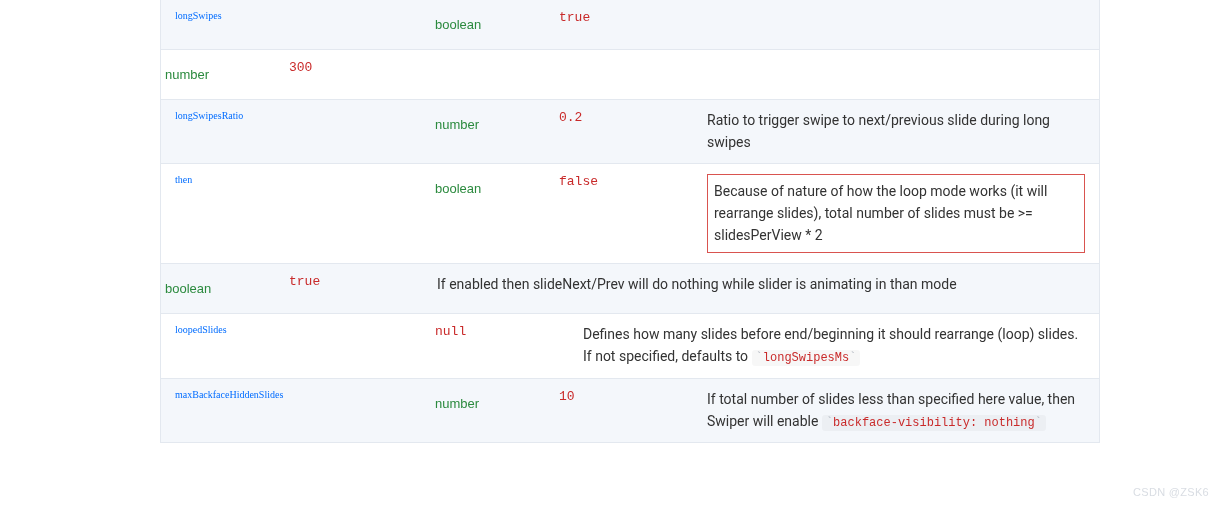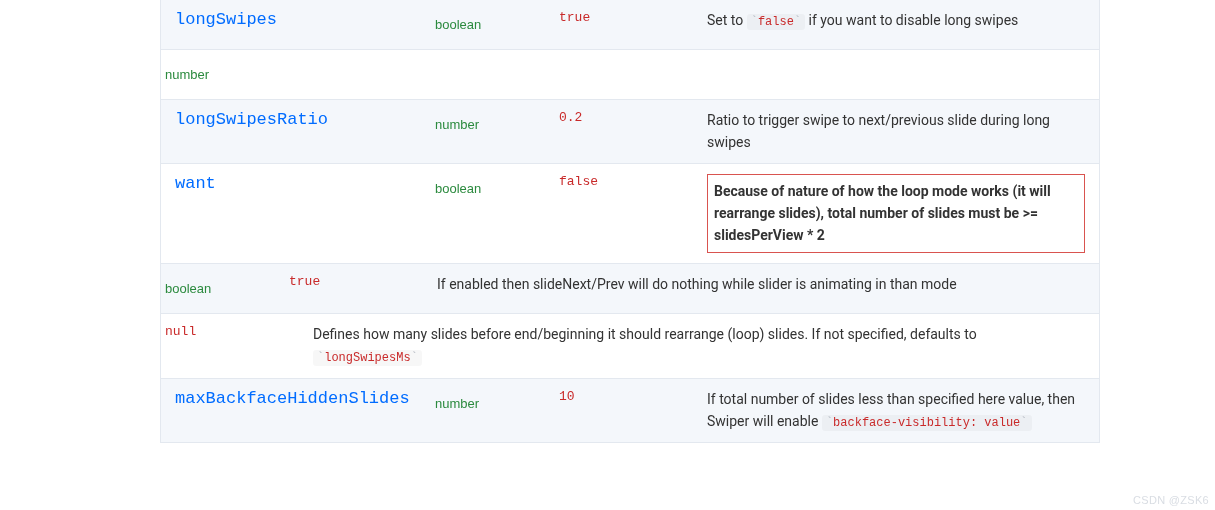--- a/index.html
+++ b/index.html
@@ -19,22 +19,22 @@
   }
   .row {
     display: flex;
     border-bottom: 1px solid #e3e8ef;
   }
   .row:nth-child(odd) { background: #f4f7fb; }
   .row:nth-child(even) { background: #ffffff; }
   .col-name {
     width: 270px;
     padding: 10px 14px;
-    font-family: Liberation Mono, monospace;
-    font-size: 17px;
+    font-family: Liberation Serif, serif;
+    font-size: 10px;
     color: #006cff;
   }
   .col-name span { cursor: pointer; }
   .col-type {
     width: 124px;
     padding: 17px 4px;
     font-family: Liberation Sans, sans-serif;
     font-size: 13px;
     color: #2b8a3e;
   }
@@ -63,78 +63,76 @@
     border-radius: 3px;
   }
   .code-inline::before, .code-inline::after {
     content: "`";
     color: #b0b6bf;
   }
   .highlight-box {
     border: 1px solid #d9534f;
     margin: -2px -6px 0 -6px;
     padding: 6px 6px 6px 6px;
-    font-weight: bold;
   }
   .watermark {
     position: fixed;
     right: 6px;
-    bottom: 4px;
+    bottom: 12px;
     font-size: 11px;
     color: #d9dde3;
     font-family: Arial, sans-serif;
     letter-spacing: 0.3px;
   }
 </style>
 </head>
 <body>
 
 <div class="container" id="table">
     <div class="row">
       <div class="col-name"><span>longSwipes</span></div>
       <div class="col-type"><span>boolean</span></div>
       <div class="col-default">true</div>
-      <div class="col-desc">
-        <p>Set to <span class="code-inline">false</span> if you want to disable long swipes</p>
-      </div>
     </div>
     <div class="row">
       <div class="col-type"><span>number</span></div>
+      <div class="col-default">300</div>
     </div>
     <div class="row">
       <div class="col-name"><span>longSwipesRatio</span></div>
       <div class="col-type"><span>number</span></div>
       <div class="col-default">0.2</div>
       <div class="col-desc">
         <p>Ratio to trigger swipe to next/previous slide during long swipes</p>
       </div>
     </div>
     <div class="row">
-      <div class="col-name"><span>want</span></div>
+      <div class="col-name"><span>then</span></div>
       <div class="col-type"><span>boolean</span></div>
       <div class="col-default">false</div>
       <div class="col-desc">
         <p class="highlight-box">Because of nature of how the loop mode works (it will rearrange slides), total number of slides must be &gt;= slidesPerView * 2</p>
       </div>
     </div>
     <div class="row">
       <div class="col-type"><span>boolean</span></div>
       <div class="col-default">true</div>
       <div class="col-desc">
         <p>If enabled then slideNext/Prev will do nothing while slider is animating in than mode</p>
       </div>
     </div>
     <div class="row">
+      <div class="col-name"><span>loopedSlides</span></div>
       <div class="col-default">null</div>
       <div class="col-desc">
         <p>Defines how many slides before end/beginning it should rearrange (loop) slides. If not specified, defaults to <span class="code-inline">longSwipesMs</span></p>
       </div>
     </div>
     <div class="row">
       <div class="col-name"><span>maxBackfaceHiddenSlides</span></div>
       <div class="col-type"><span>number</span></div>
       <div class="col-default">10</div>
       <div class="col-desc">
-        <p>If total number of slides less than specified here value, then Swiper will enable <span class="code-inline">backface-visibility: value</span></p>
+        <p>If total number of slides less than specified here value, then Swiper will enable <span class="code-inline">backface-visibility: nothing</span></p>
       </div>
     </div>
   </div>
 <div class="watermark">CSDN @ZSK6</div>
 
 </body></html>

